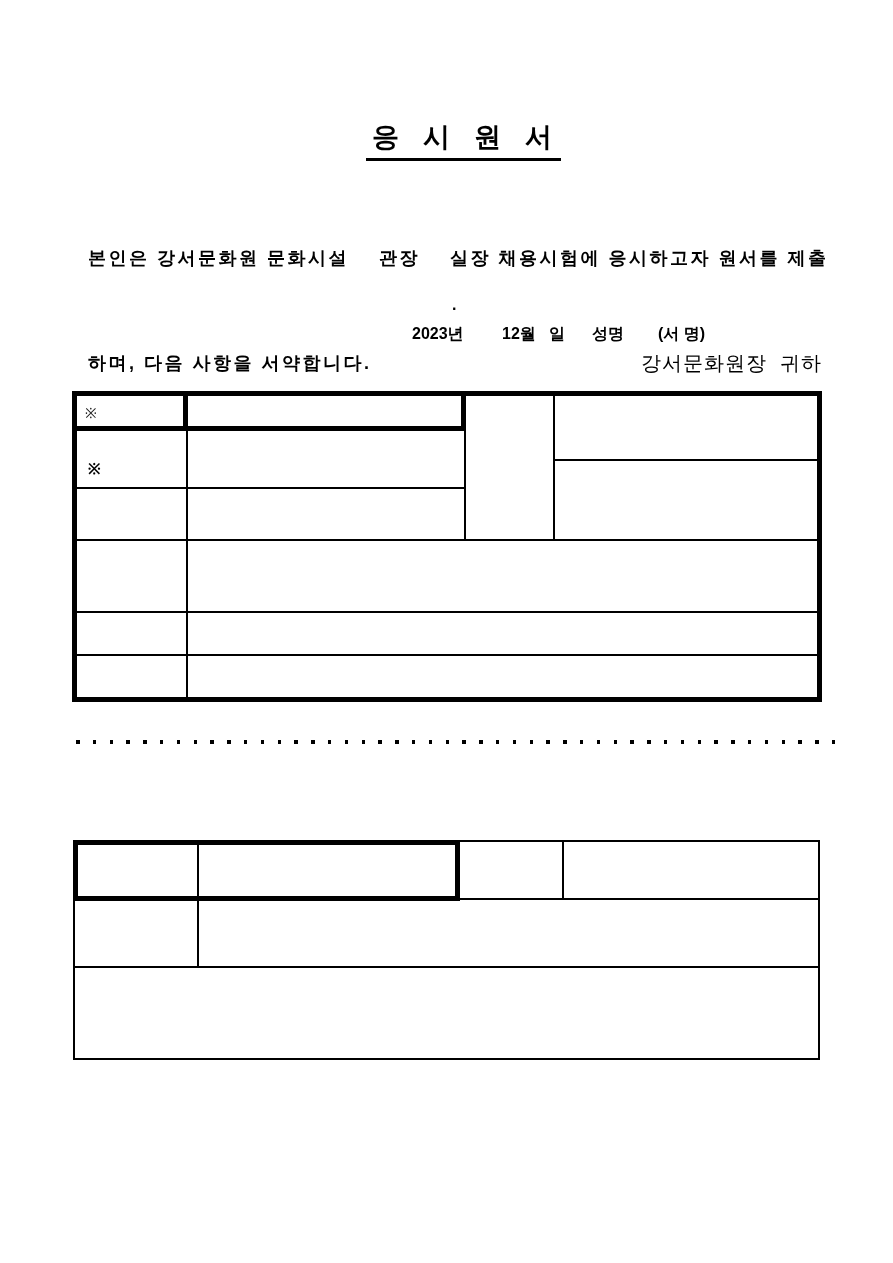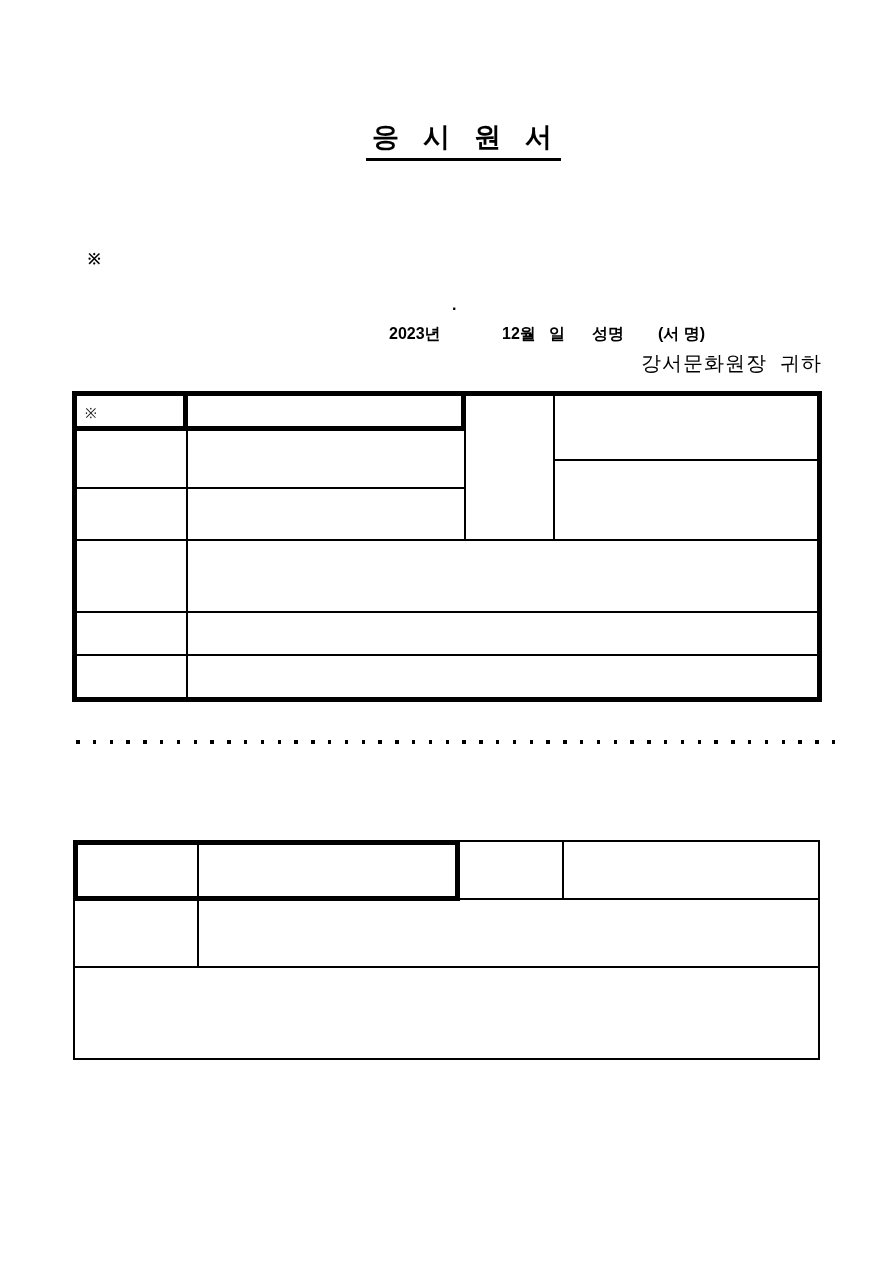--- a/index.html
+++ b/index.html
@@ -60,26 +60,28 @@
 </head>
 <body>
 
 <div class="page">
 
   <div class="title-wrap">
     <span class="title">응  시  원  서</span>
   </div>
 
   <div class="intro">
+    <div>본인은 강서문화원 문화시설    관장    실장 채용시험에 응시하고자 원서를 제출</div>
+    <div>하며, 다음 사항을 서약합니다.</div>
     <div class="note">※</div>
   </div>
 
   <div class="stray-dot">.</div>
 
-  <span class="dateline-item" style="left:389px">2023년</span>
+  <span class="dateline-item" style="left:412px">2023년</span>
   <span class="dateline-item" style="left:502px">12월</span>
   <span class="dateline-item" style="left:549px">일</span>
   <span class="dateline-item" style="left:592px">성명</span>
   <span class="dateline-item" style="left:658px">(서 명)</span>
 
   <div class="recipient">강서문화원장  귀하</div>
 
   <div class="table1">
 
     <div class="ln" style="left:109px;top:0;width:2px;height:301px"></div>

